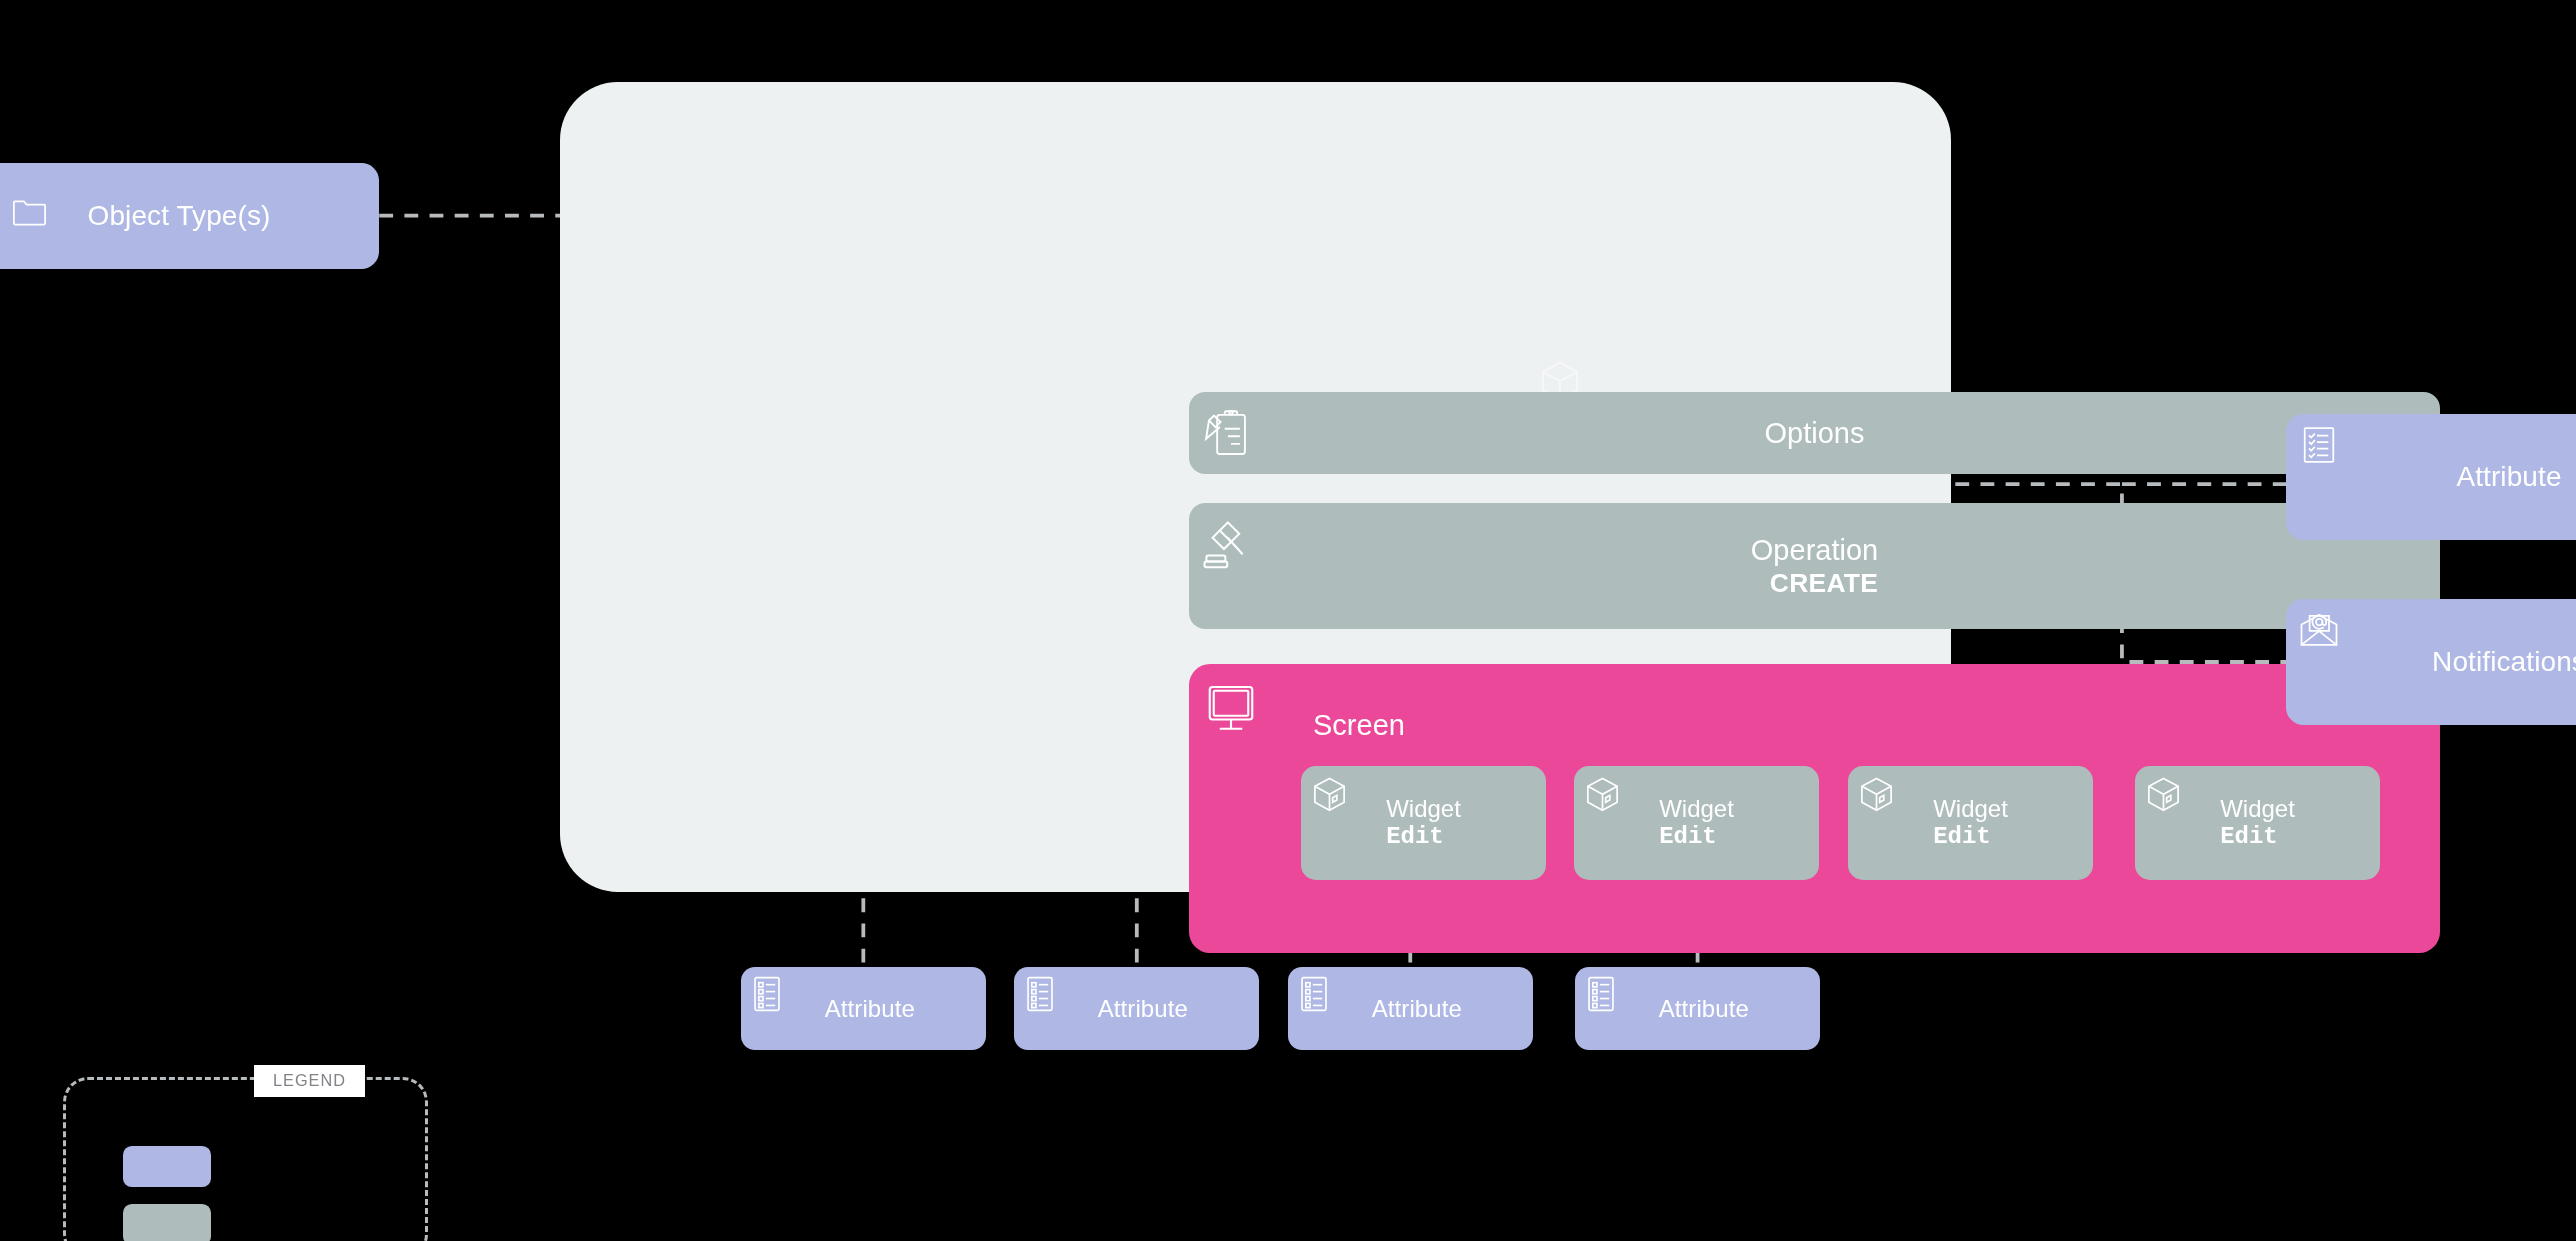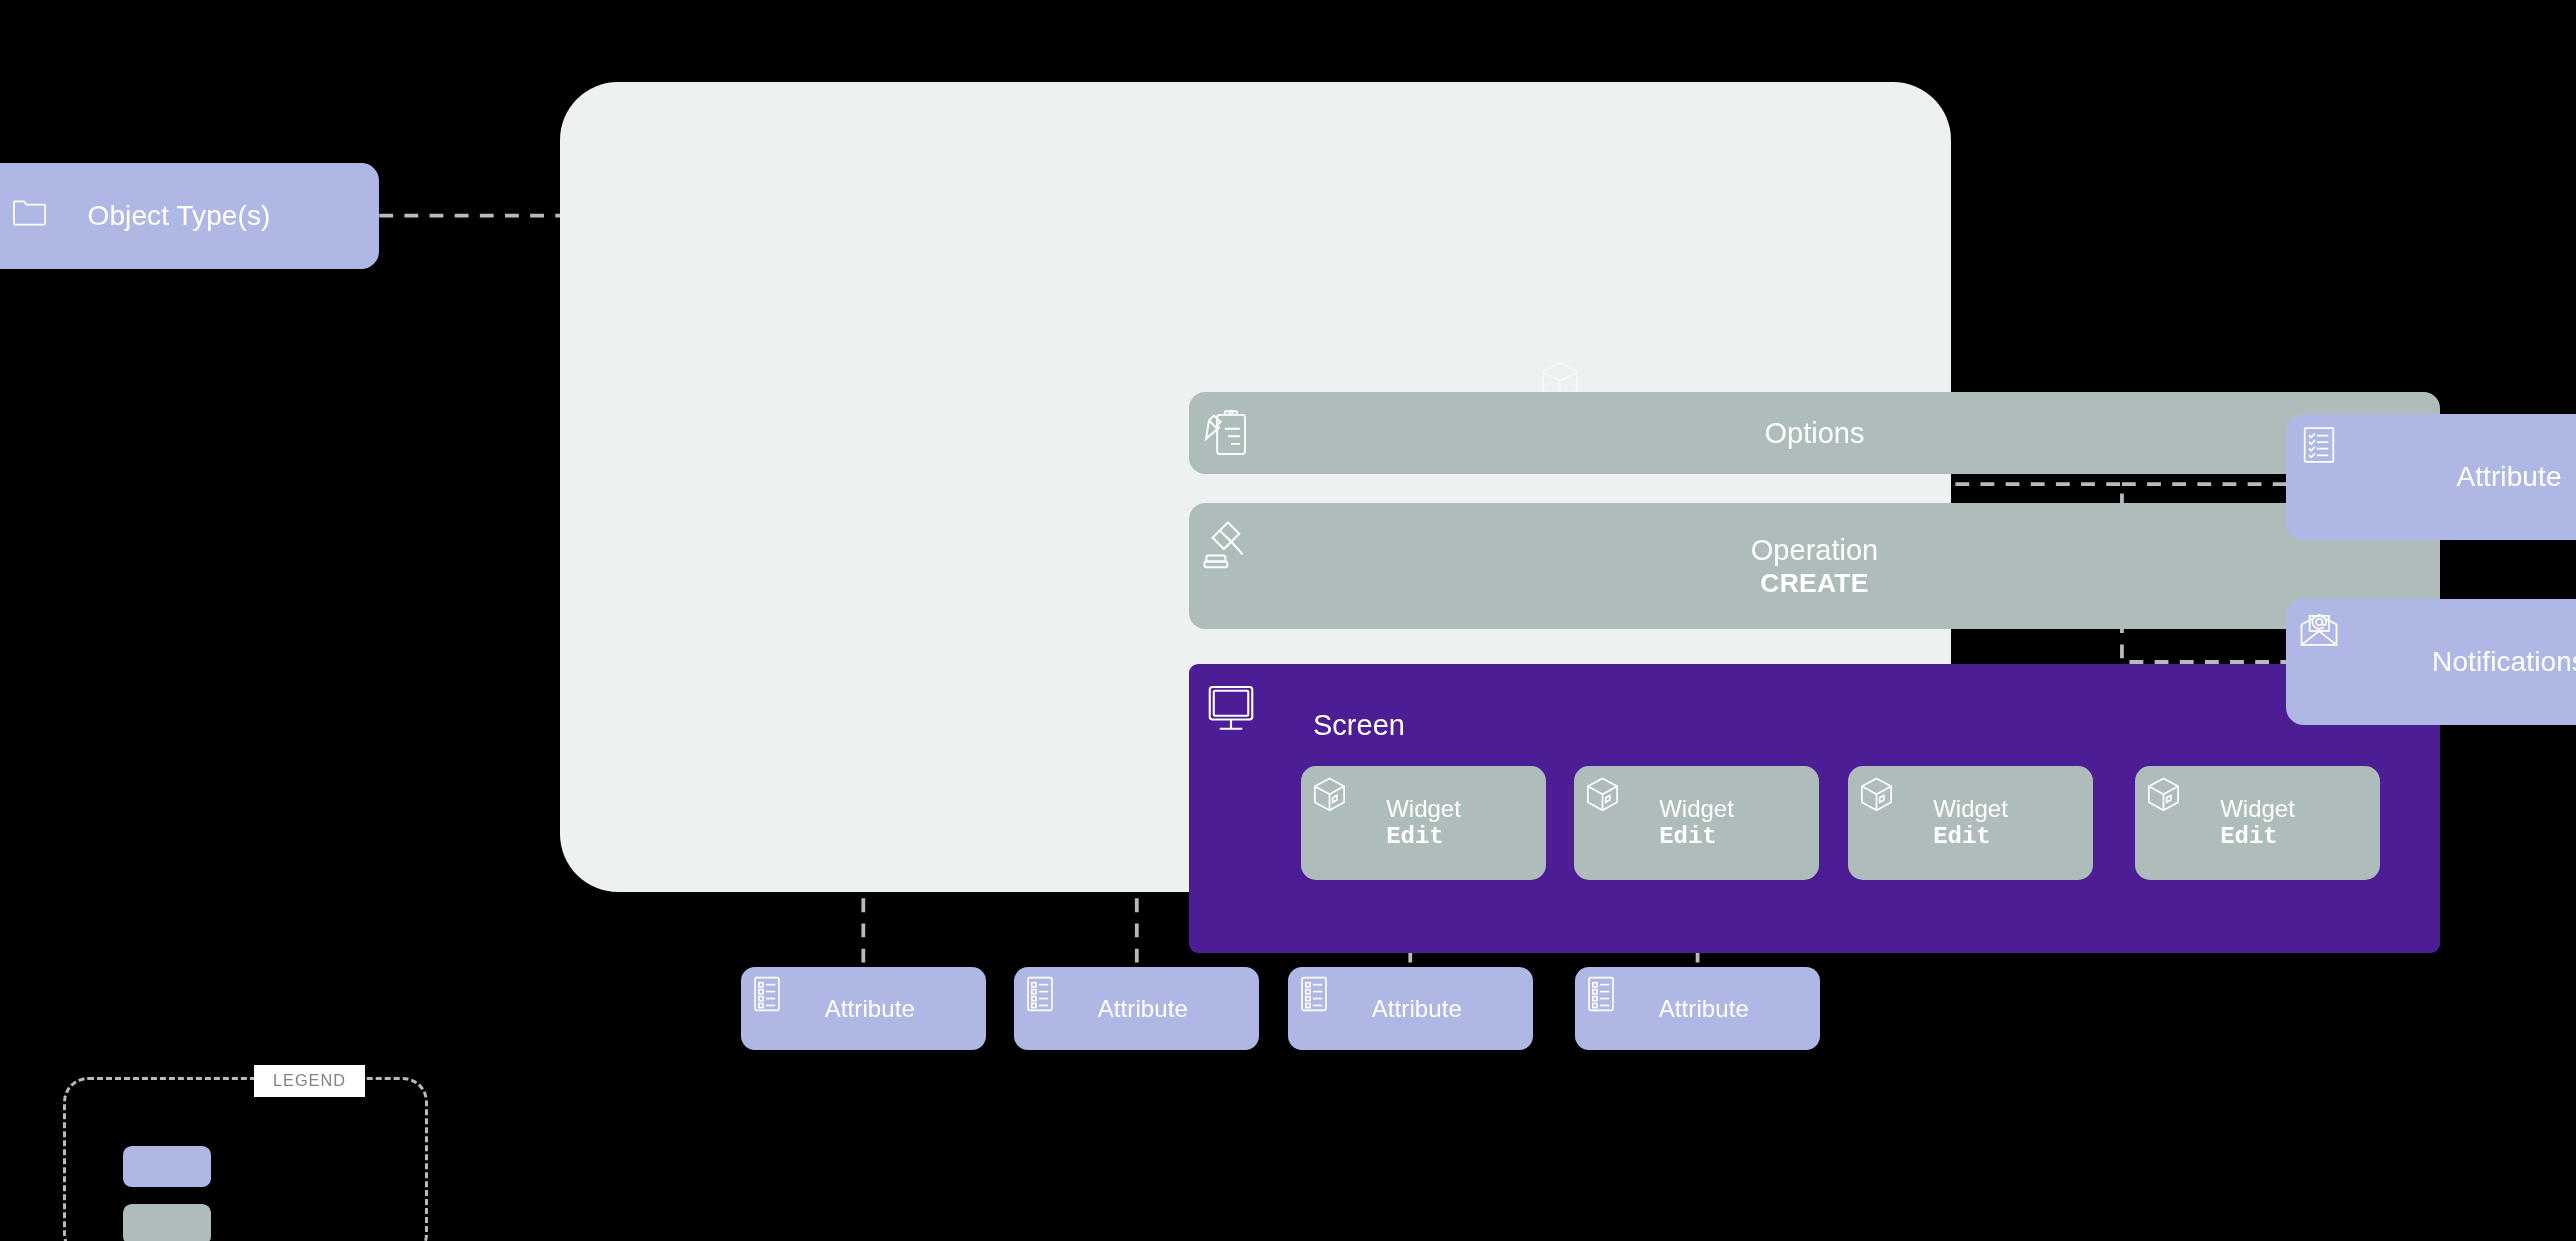--- a/index.html
+++ b/index.html
@@ -56,40 +56,40 @@
   .row-sage {
     position: absolute;
     background: #aebcbc;
     border-radius: 16.3px;
     display: flex;
     align-items: center;
     justify-content: center;
   }
   .row-sage .row-ico { position: absolute; left: 12.6px; top: 14px; }
   .row-title { color: #ffffff; font-size: 29px; font-weight: 400; text-align: center; line-height: 1.18; }
-  .row-title .sub { display: block; font-weight: 700; font-size: 26.4px; letter-spacing: 0.3px; }
+  .row-title .sub { display: block; font-weight: 700; font-size: 26.4px; letter-spacing: 0.3px; text-align: right; }
 
   #rowScope   { left: 629px; top: 140px; width: 1251px; height: 116px; }
   #rowOptions { left: 629px; top: 310px; width: 1251px; height: 82px; justify-content: center; }
   #rowOperation { left: 629px; top: 421px; width: 1251px; height: 126px; }
 
   
   #floatCube {
     position: absolute;
     left: 978px; top: 277px;
     opacity: .55;
   }
 
   
   #screenPanel {
     position: absolute;
     left: 629px; top: 582px;
     width: 1251px; height: 289px;
-    background: #4c1d95;
-    border-radius: 9px;
+    background: #ec4899;
+    border-radius: 21px;
   }
   #screenPanel .panel-ico { position: absolute; left: 12.6px; top: 17.6px; }
   #screenPanel .panel-title {
     position: absolute;
     left: 124px; top: 45px;
     color: #ffffff; font-size: 29px; font-weight: 400;
   }
 
   .widget {
     position: absolute;

